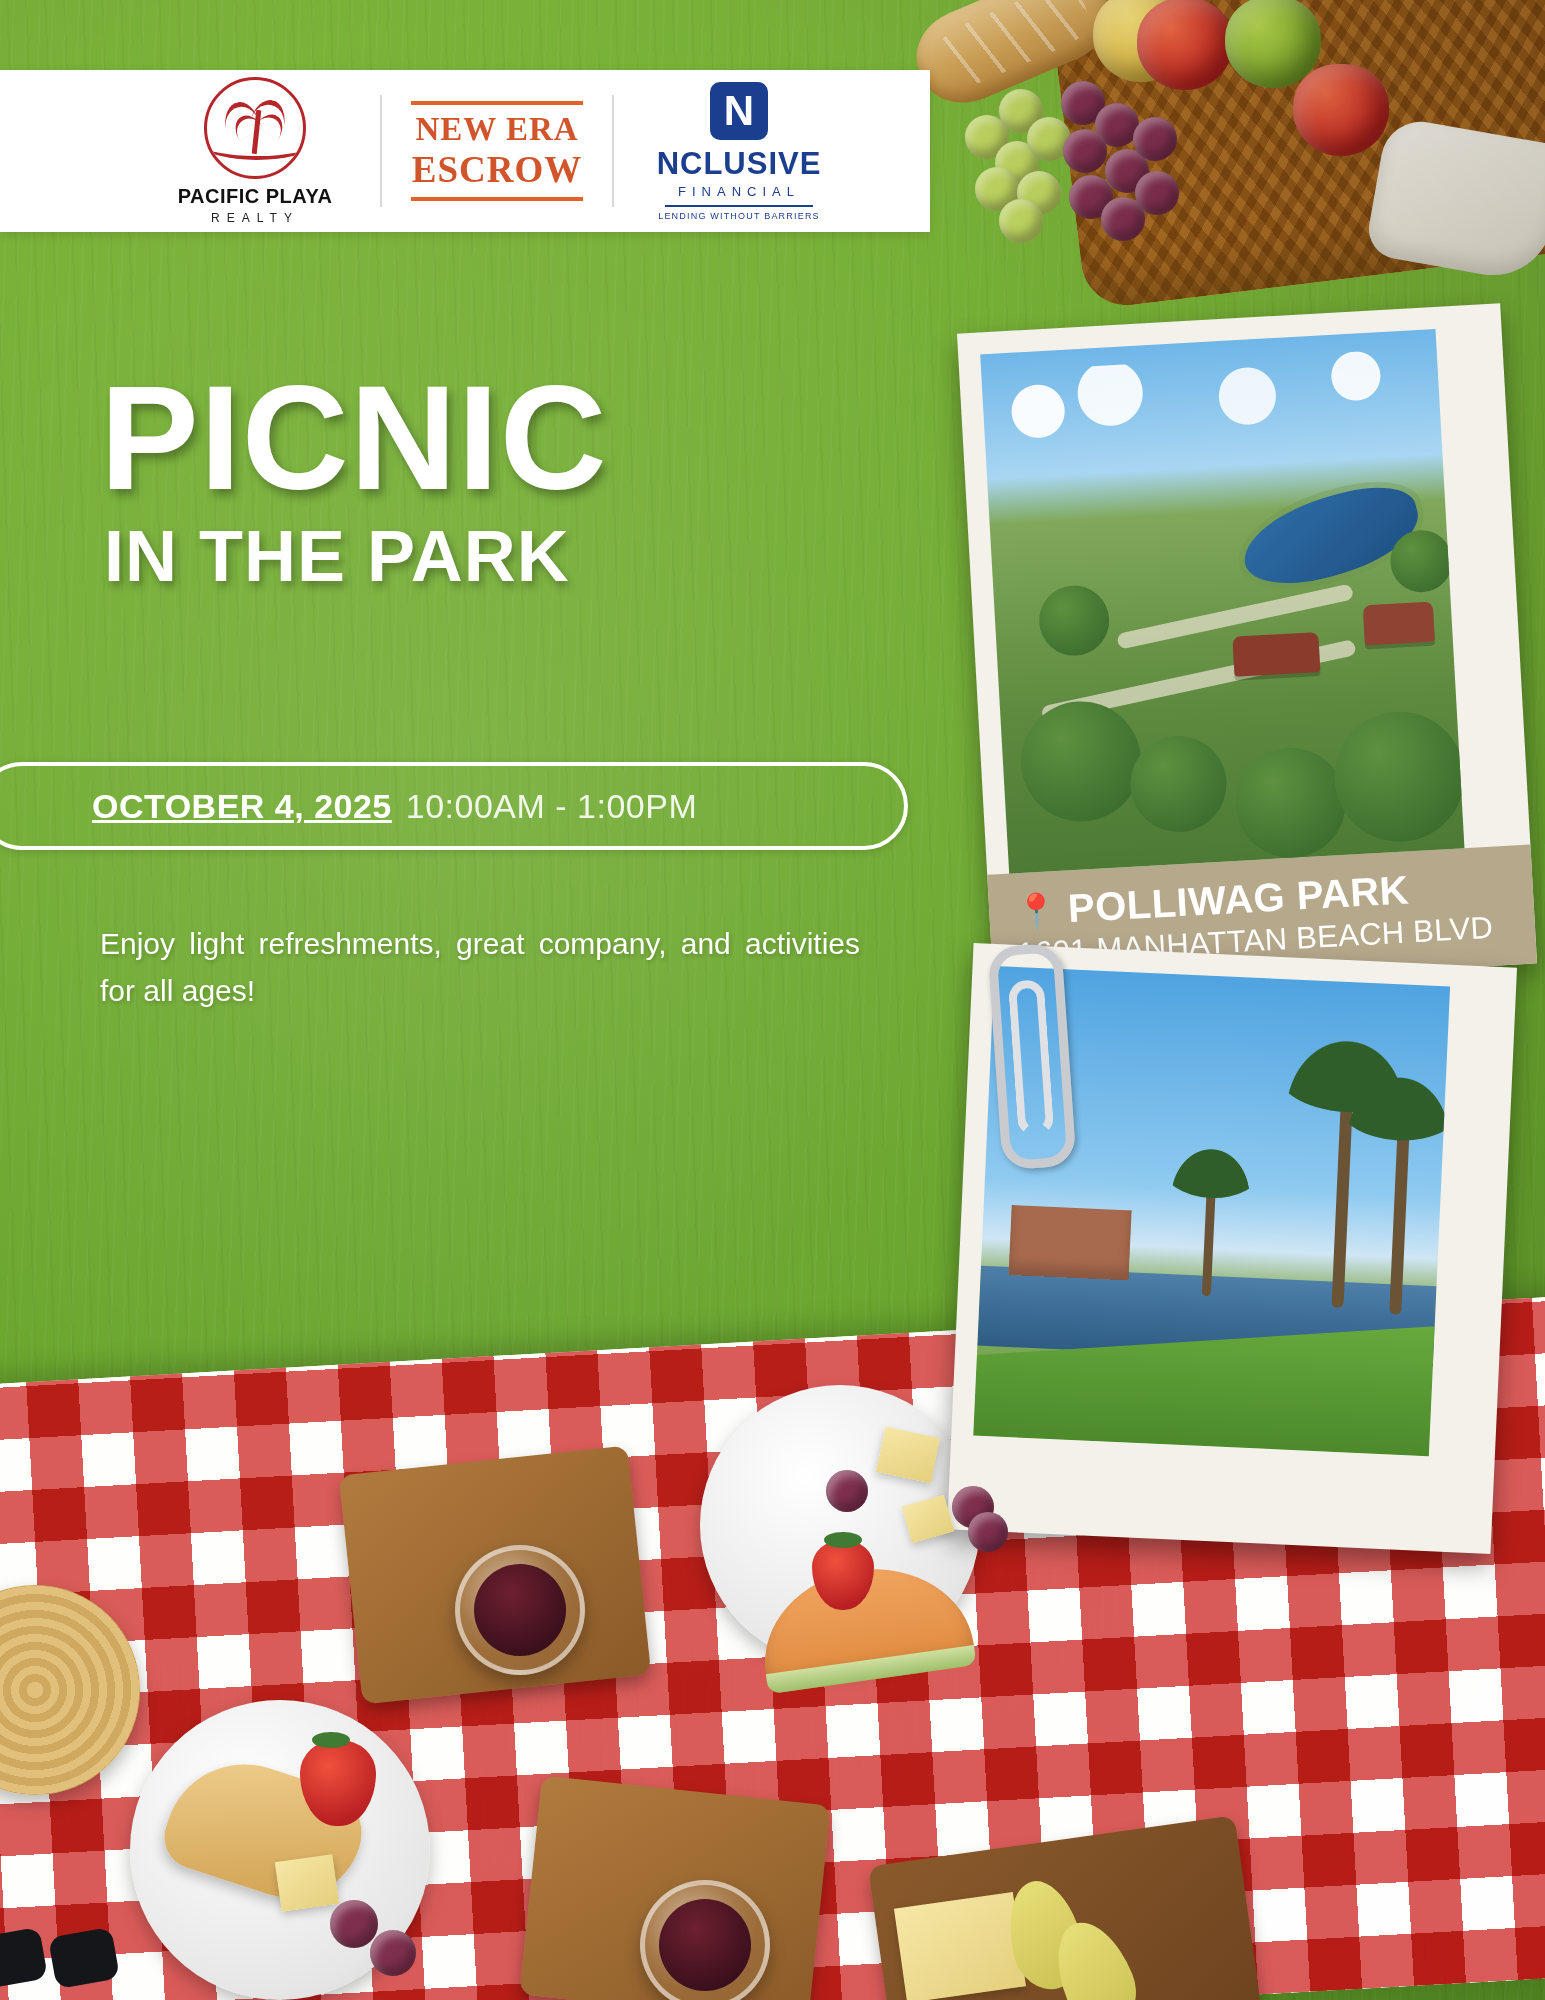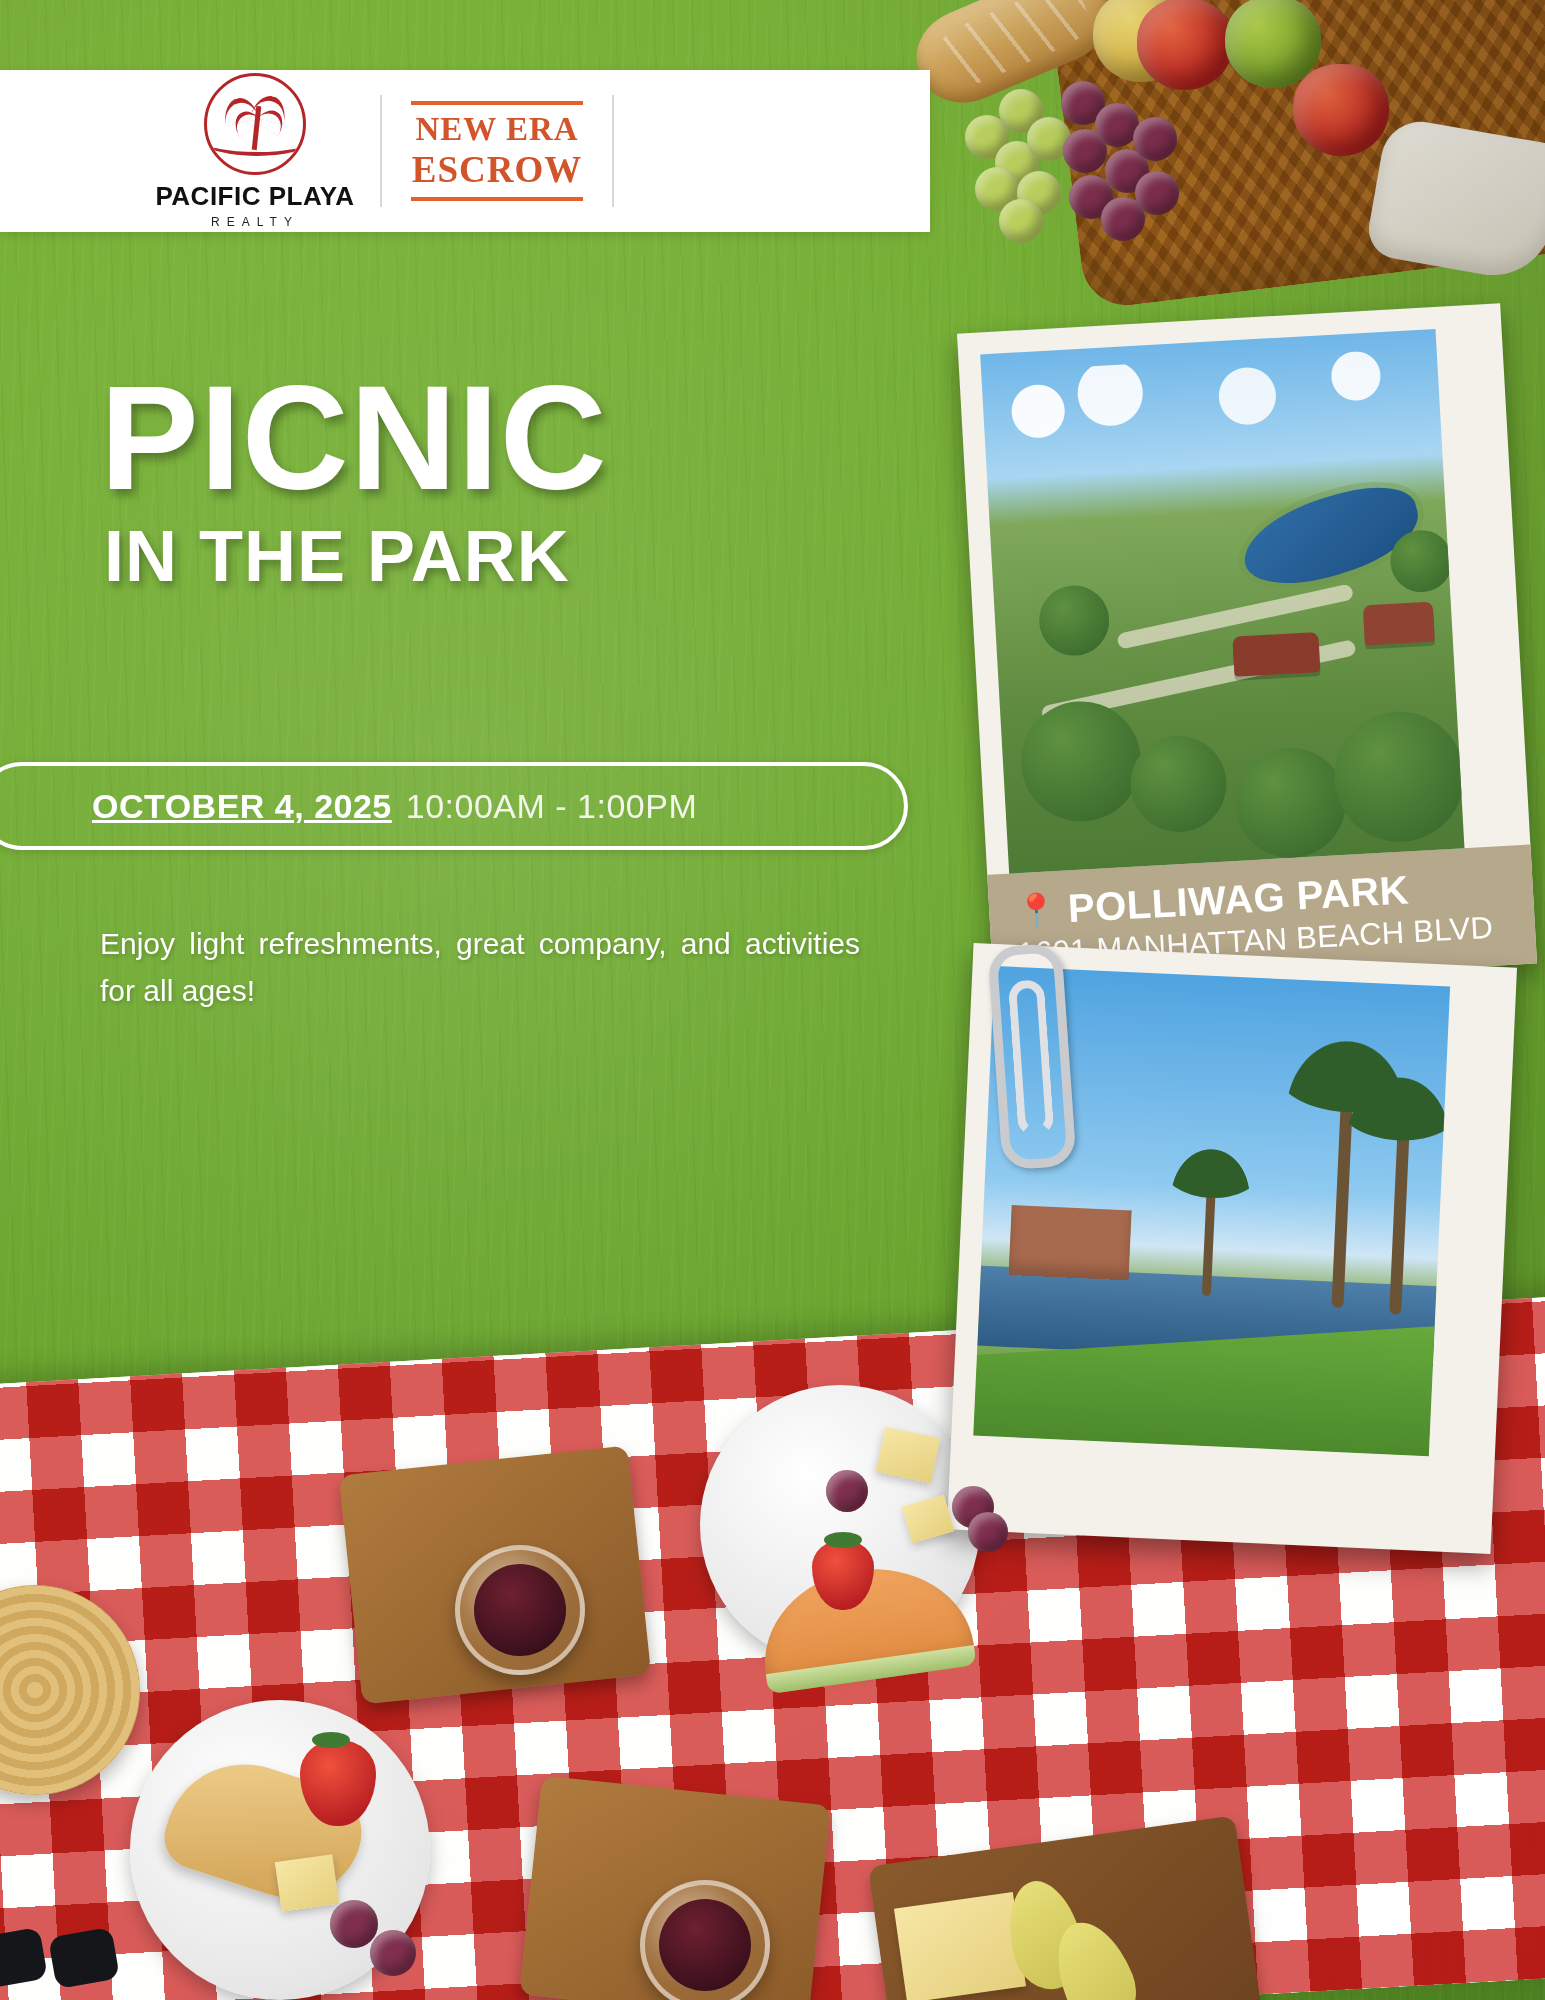--- a/index.html
+++ b/index.html
@@ -161,21 +161,21 @@
   .pp-mark .wave {
     position: absolute;
     left: -4px; bottom: 16px;
     width: 108px; height: 26px;
     border-bottom: 4px solid #b4262a;
     border-radius: 50%;
   }
   .pp-name {
     font-family: "Liberation Sans", sans-serif;
     font-weight: bold;
-    font-size: 26px;
+    font-size: 20px;
     letter-spacing: .5px;
     color: #111;
   }
   .pp-sub {
     font-size: 12px;
     letter-spacing: 7px;
     color: #222;
     margin-top: 3px;
   }
 
@@ -636,20 +636,27 @@
       <div class="pp-sub">REALTY</div>
     </div>
 
     <div class="logo logo-newera">
       <div class="ne-line"></div>
       <div class="ne-word1">NEW ERA</div>
       <div class="ne-word2">ESCROW</div>
       <div class="ne-line"></div>
     </div>
 
+    <div class="logo logo-nclusive">
+      <div class="nc-mark"></div>
+      <div class="nc-name">NCLUSIVE</div>
+      <div class="nc-sub">FINANCIAL</div>
+      <div class="nc-rule"></div>
+      <div class="nc-tag">LENDING WITHOUT BARRIERS</div>
+    </div>
 
   </div>
 
   <div class="headline">
     <h1 class="title-main">PICNIC</h1>
     <h2 class="title-sub">IN THE PARK</h2>
   </div>
 
   <div class="date-pill">
     <span class="date-strong">OCTOBER 4, 2025</span>

